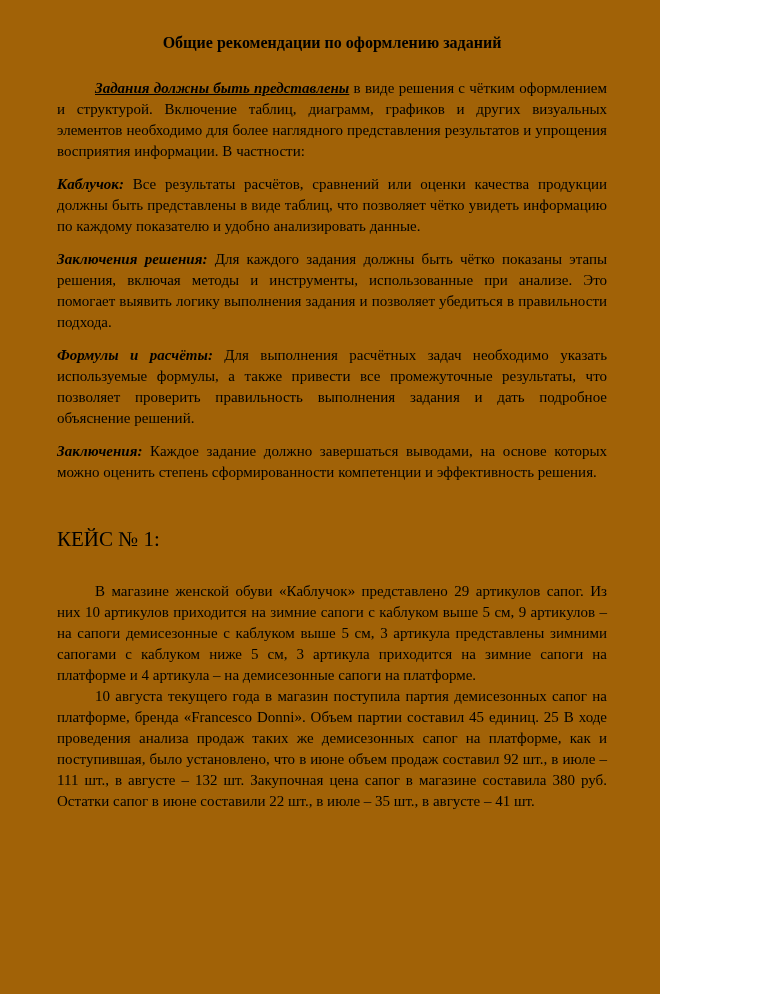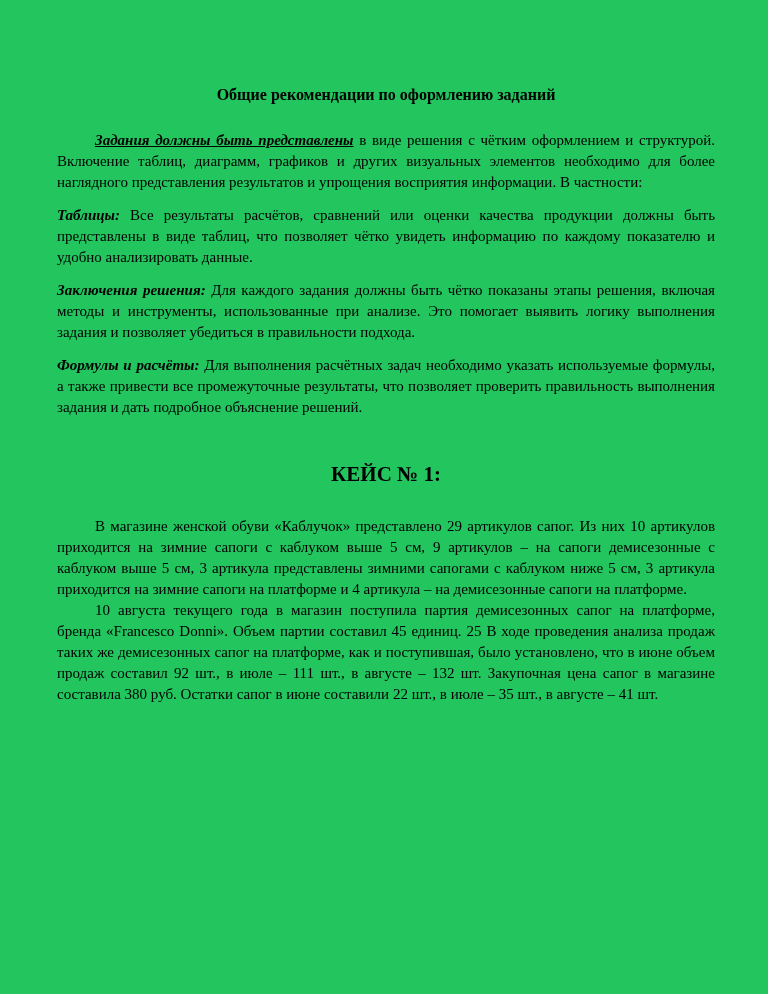--- a/index.html
+++ b/index.html
@@ -2,26 +2,26 @@
 <html lang="ru"><head>
 <meta charset="utf-8">
 <style>
   html, body {
     margin: 0;
     padding: 0;
     background: #ffffff;
   }
   .page {
     position: relative;
-    width: 768px;
+    width: 660px;
     height: 994px;
     box-sizing: border-box;
-    background: #22c55e;
+    background: #a16207;
     color: #000000;
-    padding: 84px 53px 40px 57px;
+    padding: 32px 53px 40px 57px;
     font-family: "Liberation Serif", "DejaVu Serif", serif;
     font-size: 15px;
     line-height: 21px;
     overflow: hidden;
   }
   p { margin: 0; text-align: justify; }
   .doc-title {
     font-weight: bold;
     font-size: 16px;
     line-height: 22px;
@@ -38,50 +38,50 @@
   .section-label {
     font-weight: bold;
     font-style: italic;
   }
   .intro-lead {
     font-weight: bold;
     text-decoration: underline;
     font-style: italic;
   }
   .case-heading {
-    font-weight: bold;
+    font-weight: normal;
     font-size: 21px;
     line-height: 28px;
-    text-align: center;
     margin: 42px 0 0 0;
   }
   .case-para {
     text-indent: 38px;
   }
   .case-para.first {
     margin-top: 28px;
   }
 </style>
 </head>
 <body>
 
 <div class="page">
 
   <h1 class="doc-title">Общие рекомендации по оформлению заданий</h1>
 
   <p class="intro-para"><span class="intro-lead">Задания должны быть представлены</span><span> в виде решения с чётким оформлением и структурой. Включение таблиц, диаграмм, графиков и других визуальных элементов необходимо для более наглядного представления результатов и упрощения восприятия информации. В частности:</span></p>
 
-  <p class="section-para"><span class="section-label">Таблицы:</span><span> Все результаты расчётов, сравнений или оценки качества продукции должны быть представлены в виде таблиц, что позволяет чётко увидеть информацию по каждому показателю и удобно анализировать данные.</span></p>
+  <p class="section-para"><span class="section-label">Каблучок:</span><span> Все результаты расчётов, сравнений или оценки качества продукции должны быть представлены в виде таблиц, что позволяет чётко увидеть информацию по каждому показателю и удобно анализировать данные.</span></p>
 
 
   <p class="section-para"><span class="section-label">Заключения решения:</span><span> Для каждого задания должны быть чётко показаны этапы решения, включая методы и инструменты, использованные при анализе. Это помогает выявить логику выполнения задания и позволяет убедиться в правильности подхода.</span></p>
 
 
   <p class="section-para"><span class="section-label">Формулы и расчёты:</span><span> Для выполнения расчётных задач необходимо указать используемые формулы, а также привести все промежуточные результаты, что позволяет проверить правильность выполнения задания и дать подробное объяснение решений.</span></p>
 
+  <p class="section-para"><span class="section-label">Заключения:</span><span> Каждое задание должно завершаться выводами, на основе которых можно оценить степень сформированности компетенции и эффективность решения.</span></p>
 
   <h2 class="case-heading">КЕЙС № 1:</h2>
 
   <p class="case-para first">В магазине женской обуви «Каблучок» представлено 29 артикулов сапог. Из них 10 артикулов приходится на зимние сапоги с каблуком выше 5 см, 9 артикулов – на сапоги демисезонные с каблуком выше 5 см, 3 артикула представлены зимними сапогами с каблуком ниже 5 см, 3 артикула приходится на зимние сапоги на платформе и 4 артикула – на демисезонные сапоги на платформе.</p>
 
   <p class="case-para">10 августа текущего года в магазин поступила партия демисезонных сапог на платформе, бренда «Francesco Donni». Объем партии составил 45 единиц. 25 В ходе проведения анализа продаж таких же демисезонных сапог на платформе, как и поступившая, было установлено, что в июне объем продаж составил 92 шт., в июле – 111 шт., в августе – 132 шт. Закупочная цена сапог в магазине составила 380 руб. Остатки сапог в июне составили 22 шт., в июле – 35 шт., в августе – 41 шт.</p>
 
 </div>
 
 </body></html>

